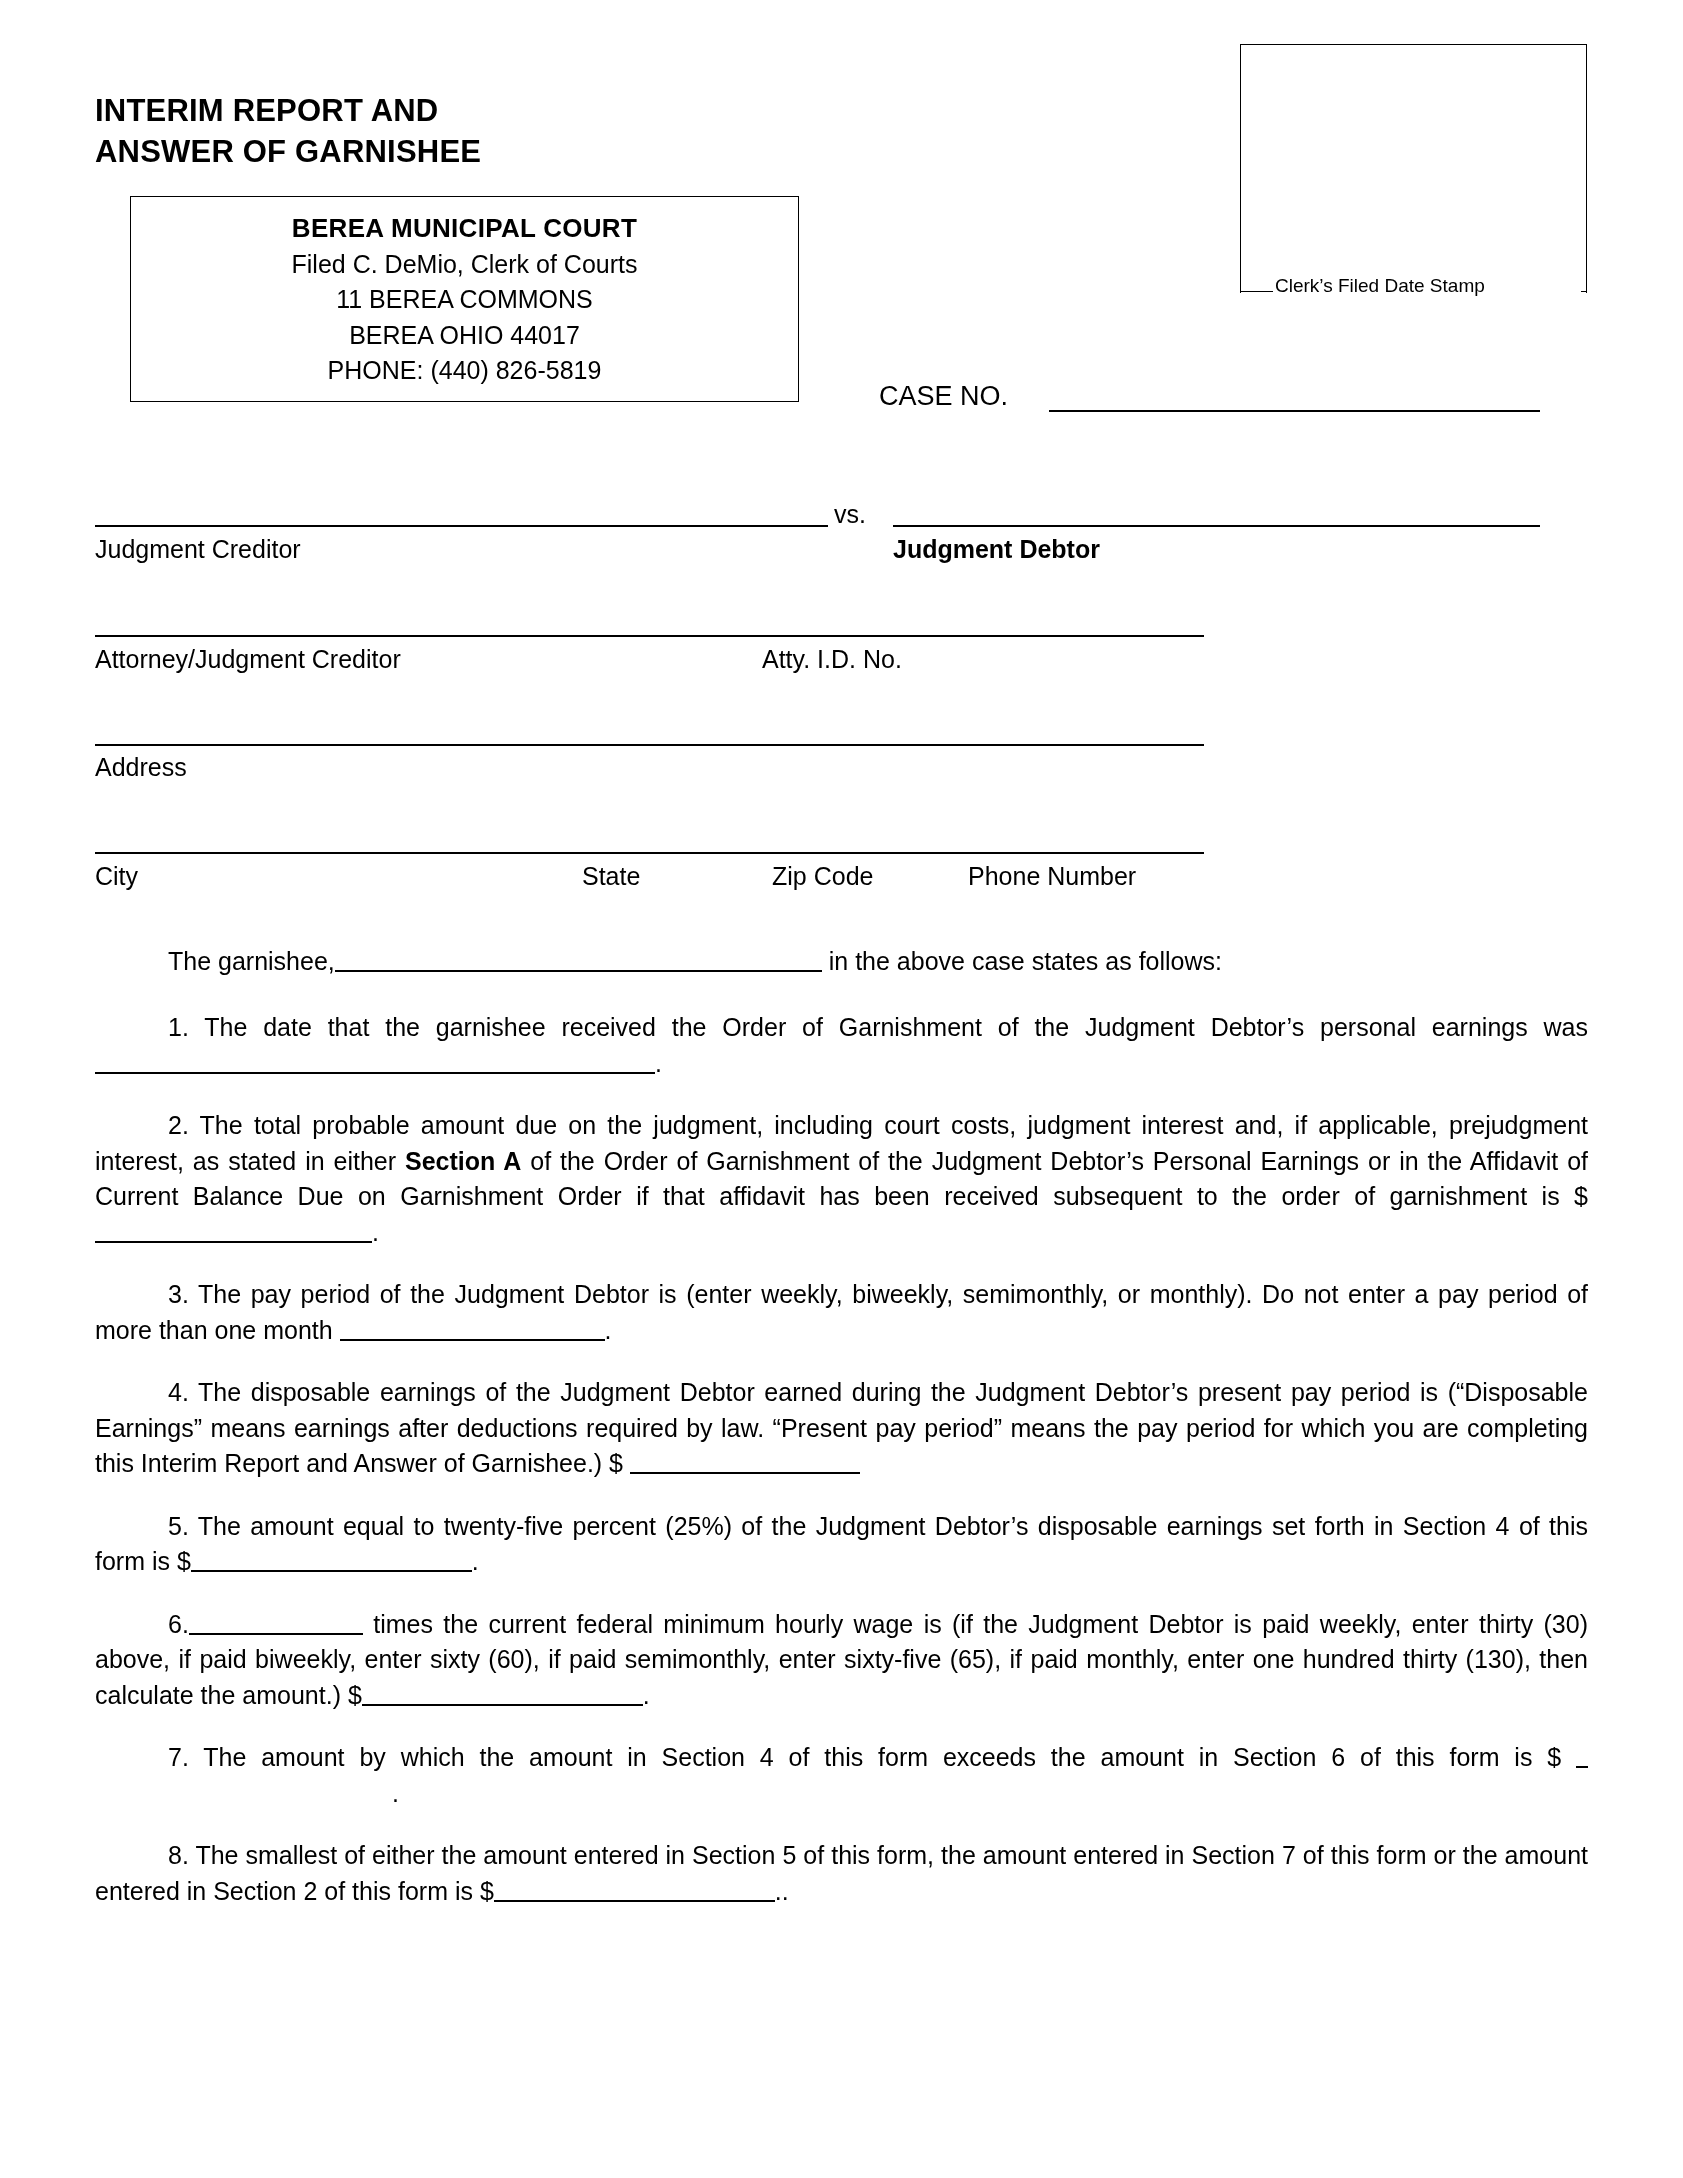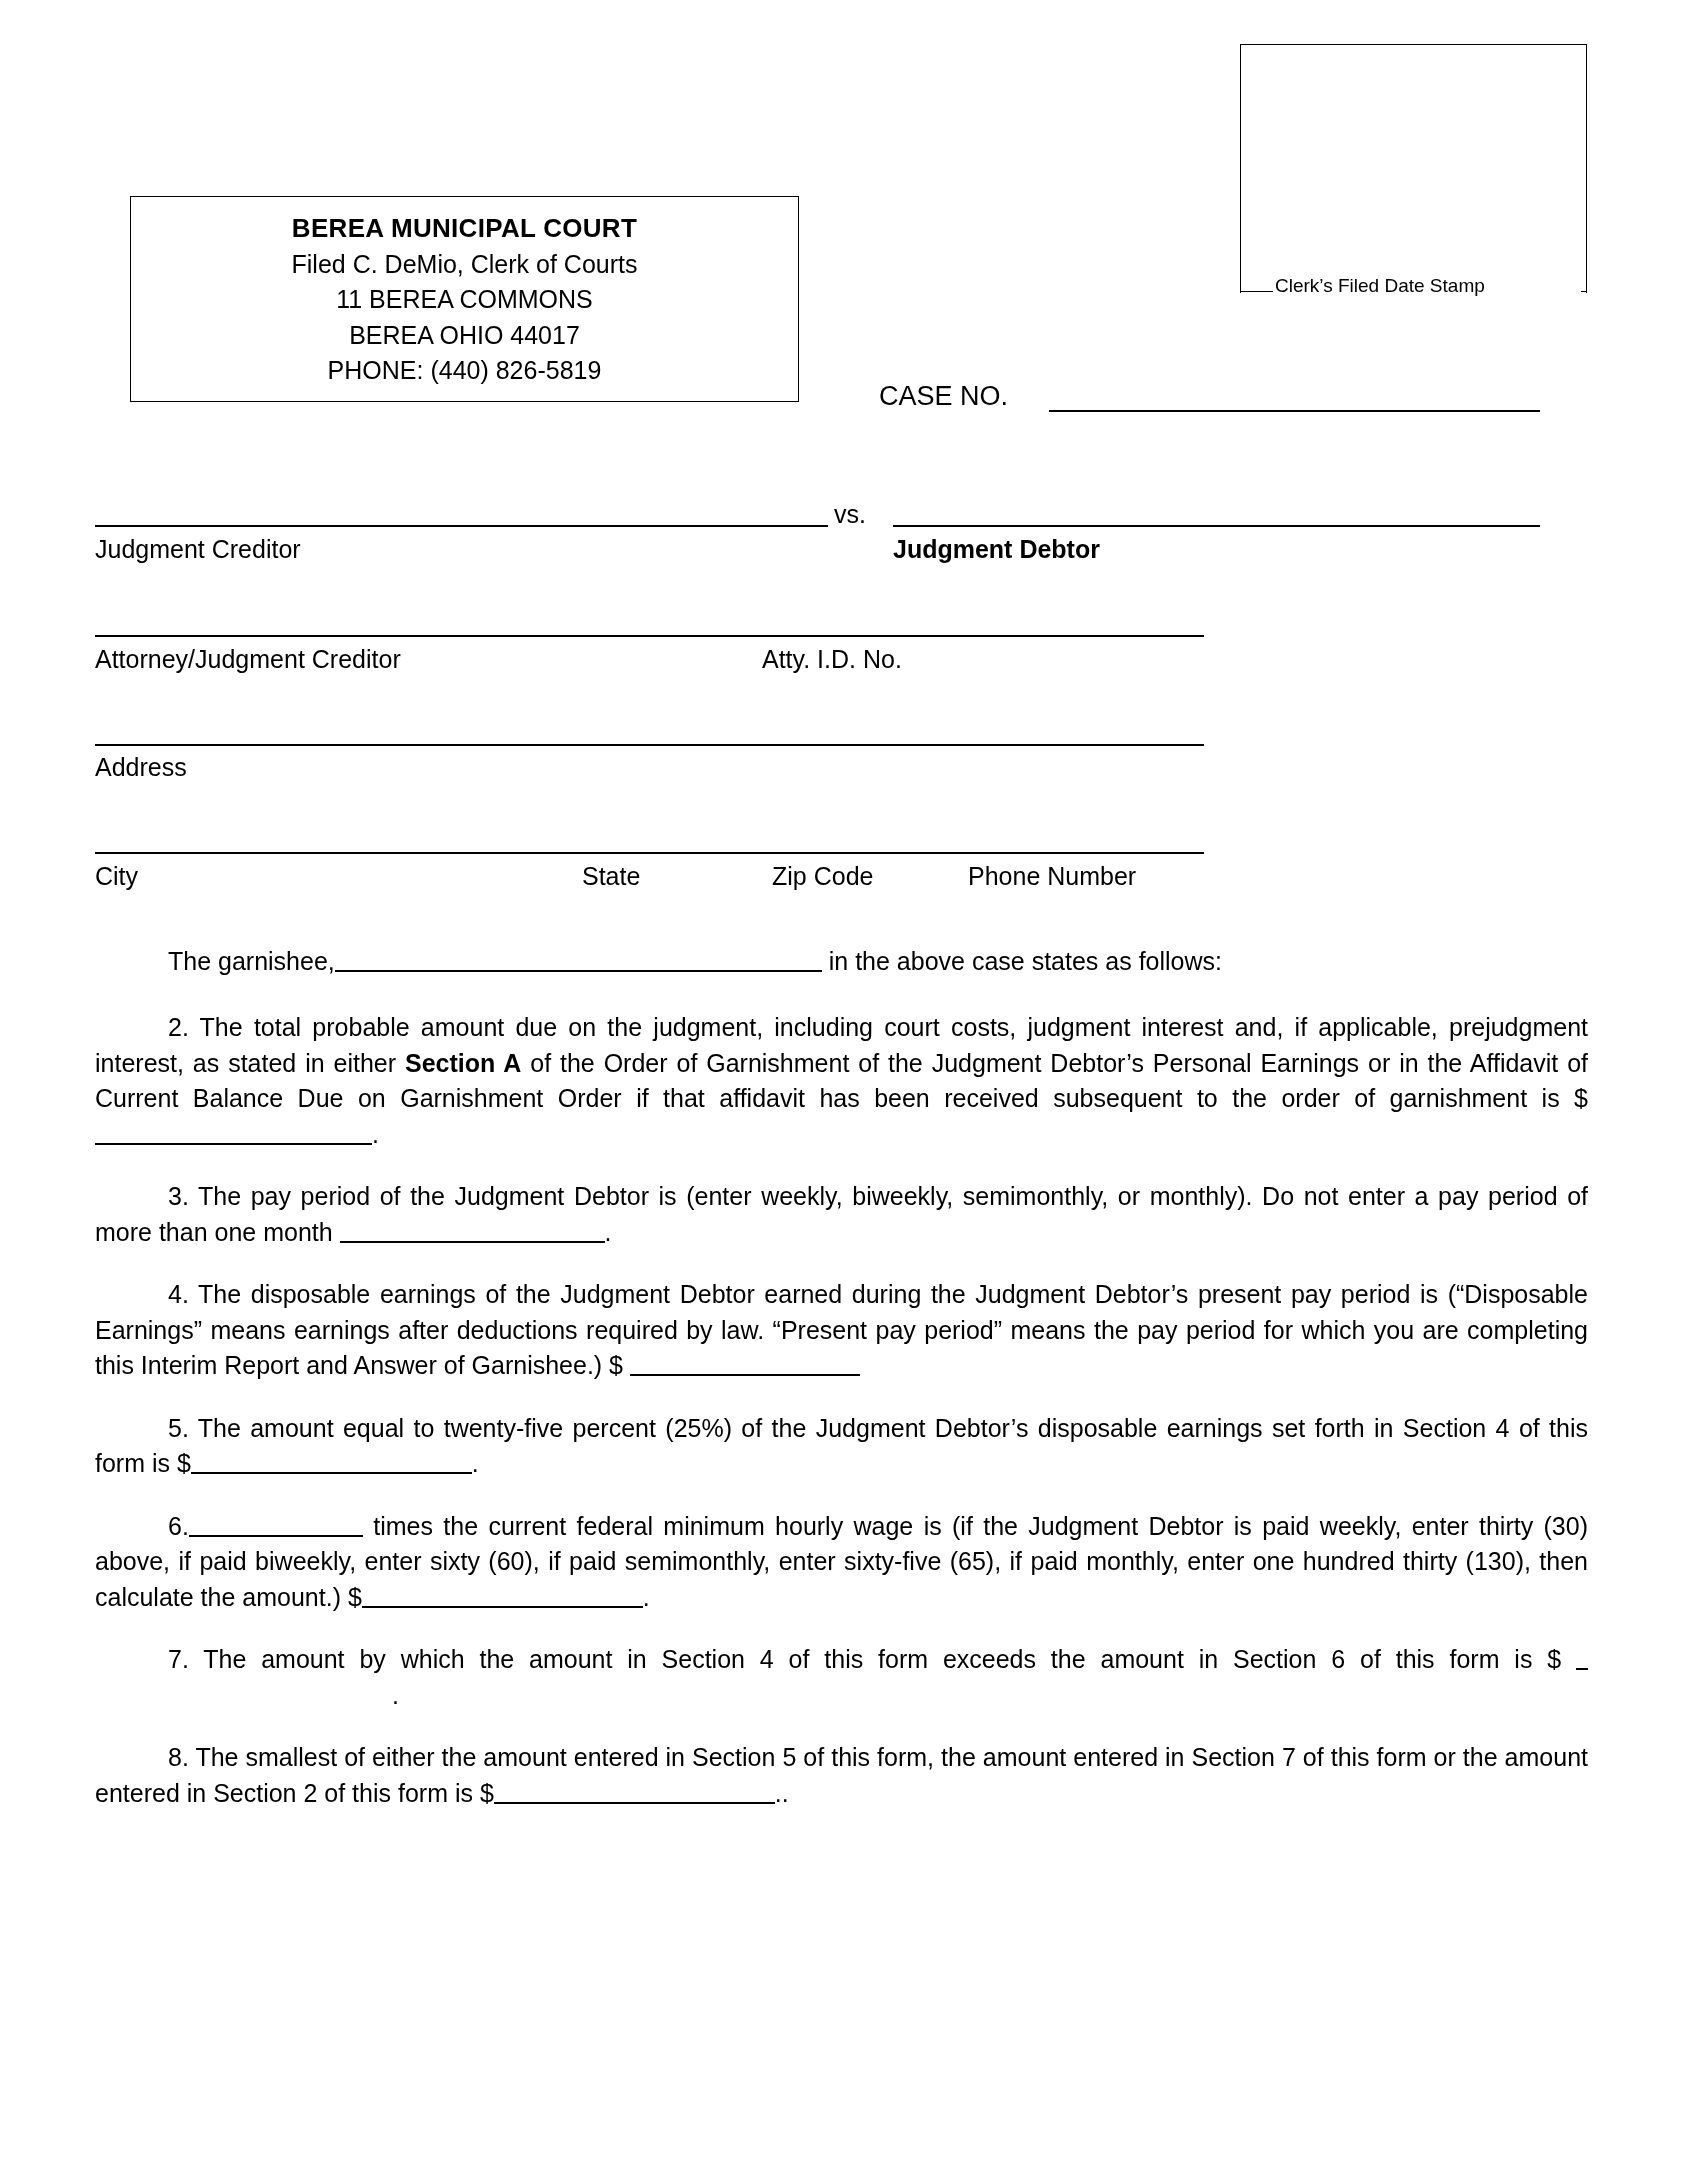--- a/index.html
+++ b/index.html
@@ -157,20 +157,22 @@
     font-size: 25px;
     white-space: nowrap;
   }
   .intro-line .lead { display: inline-block; width: 73px; }
 </style>
 </head>
 <body>
 
 <div class="page">
 
+  <div class="doc-title">INTERIM REPORT AND
+ANSWER OF GARNISHEE</div>
 
   <div class="court-box">
     <div class="line court-name">BEREA MUNICIPAL COURT</div>
     <div class="line">Filed C. DeMio, Clerk of Courts</div>
     <div class="line">11 BEREA COMMONS</div>
     <div class="line">BEREA OHIO 44017</div>
     <div class="line">PHONE: (440) 826-5819</div>
   </div>
 
   <div class="stamp-box"></div>
@@ -201,20 +203,23 @@
   <div class="label" style="left:582px; top:862px;">State</div>
   <div class="label" style="left:772px; top:862px;">Zip Code</div>
   <div class="label" style="left:968px; top:862px;">Phone Number</div>
 
   <div class="intro-line">
     <span class="lead"></span><span>The garnishee,</span><span class="fill fill-intro"></span> <span>in the above case states as follows:</span>
   </div>
 
   <div class="body-block" style="top:1010px;">
 
+    <p>
+      <span>1. The date that the garnishee received the Order of Garnishment of the Judgment Debtor’s personal earnings was</span><span class="fill fill-date"></span><span>.</span>
+    </p>
 
     <p>
       <span>2. The total probable amount due on the judgment, including court costs, judgment interest and, if applicable, prejudgment interest, as stated in either</span> <b>Section A</b> <span>of the Order of Garnishment of the Judgment Debtor’s Personal Earnings or in the Affidavit of Current Balance Due on Garnishment Order if that affidavit has been received subsequent to the order of garnishment is $</span><span class="fill fill-amount"></span><span>.</span>
     </p>
 
     <p>
       <span>3. The pay period of the Judgment Debtor is (enter weekly, biweekly, semimonthly, or monthly). Do not enter a pay period of more than one month</span> <span class="fill fill-payperiod"></span><span>.</span>
     </p>
 
     <p>

